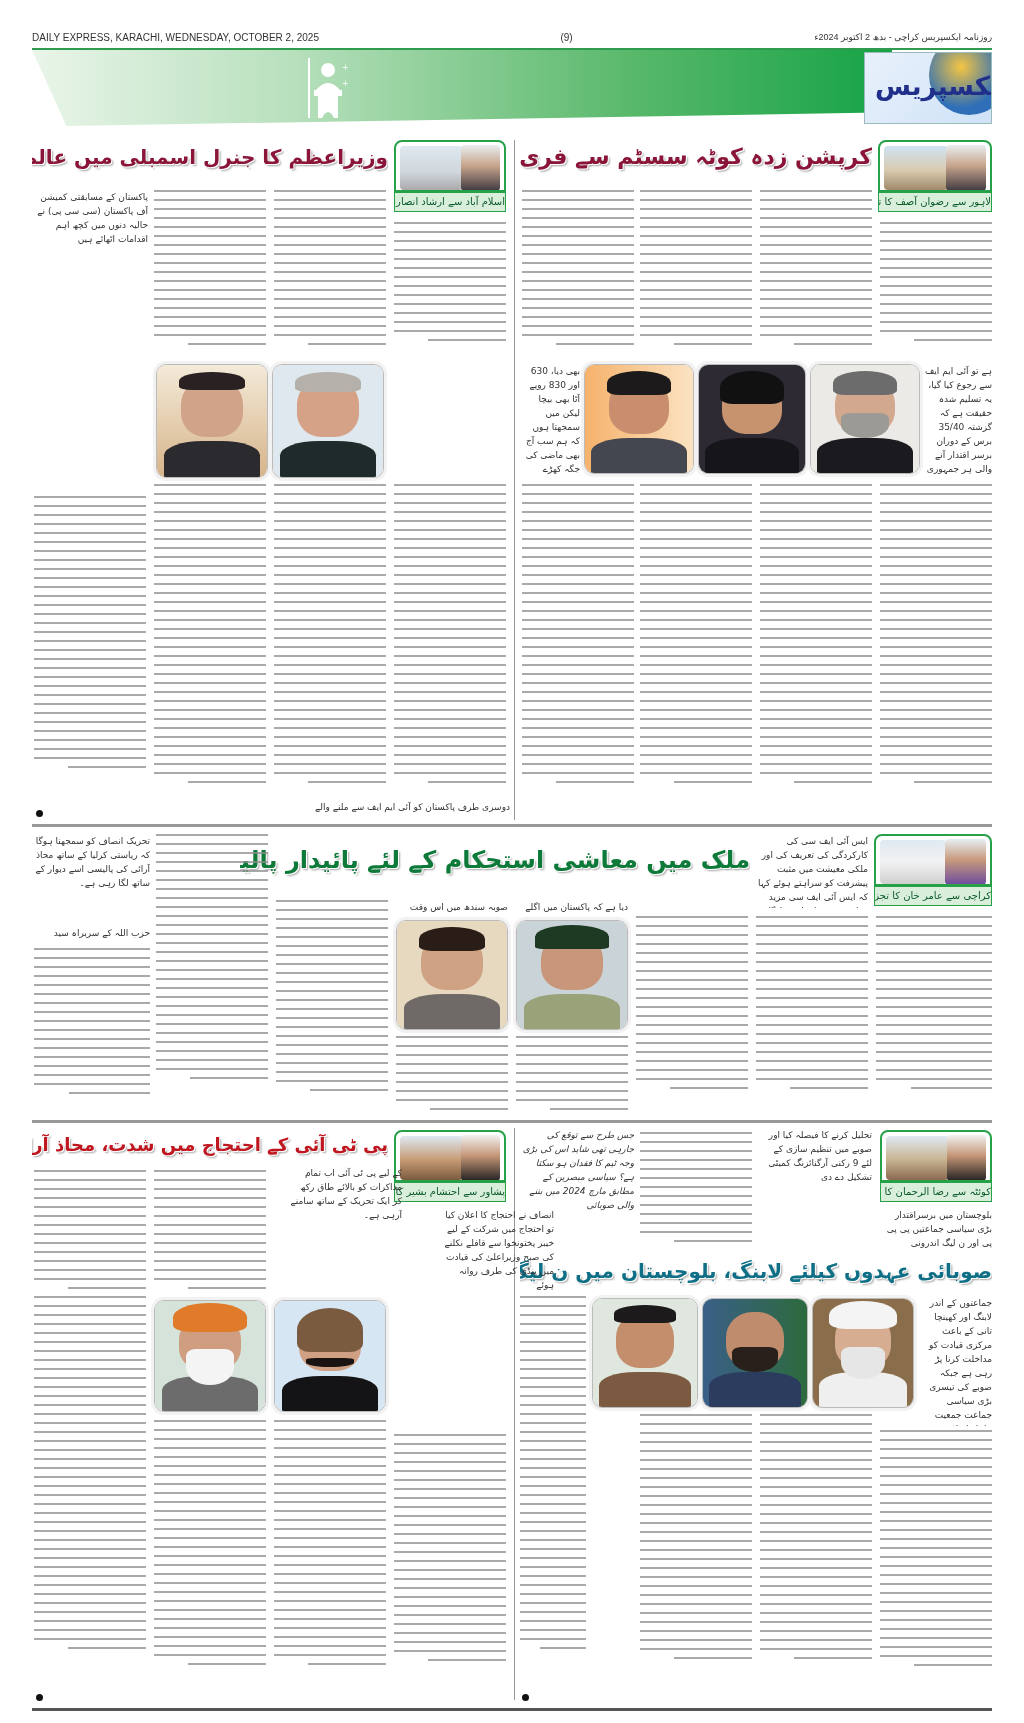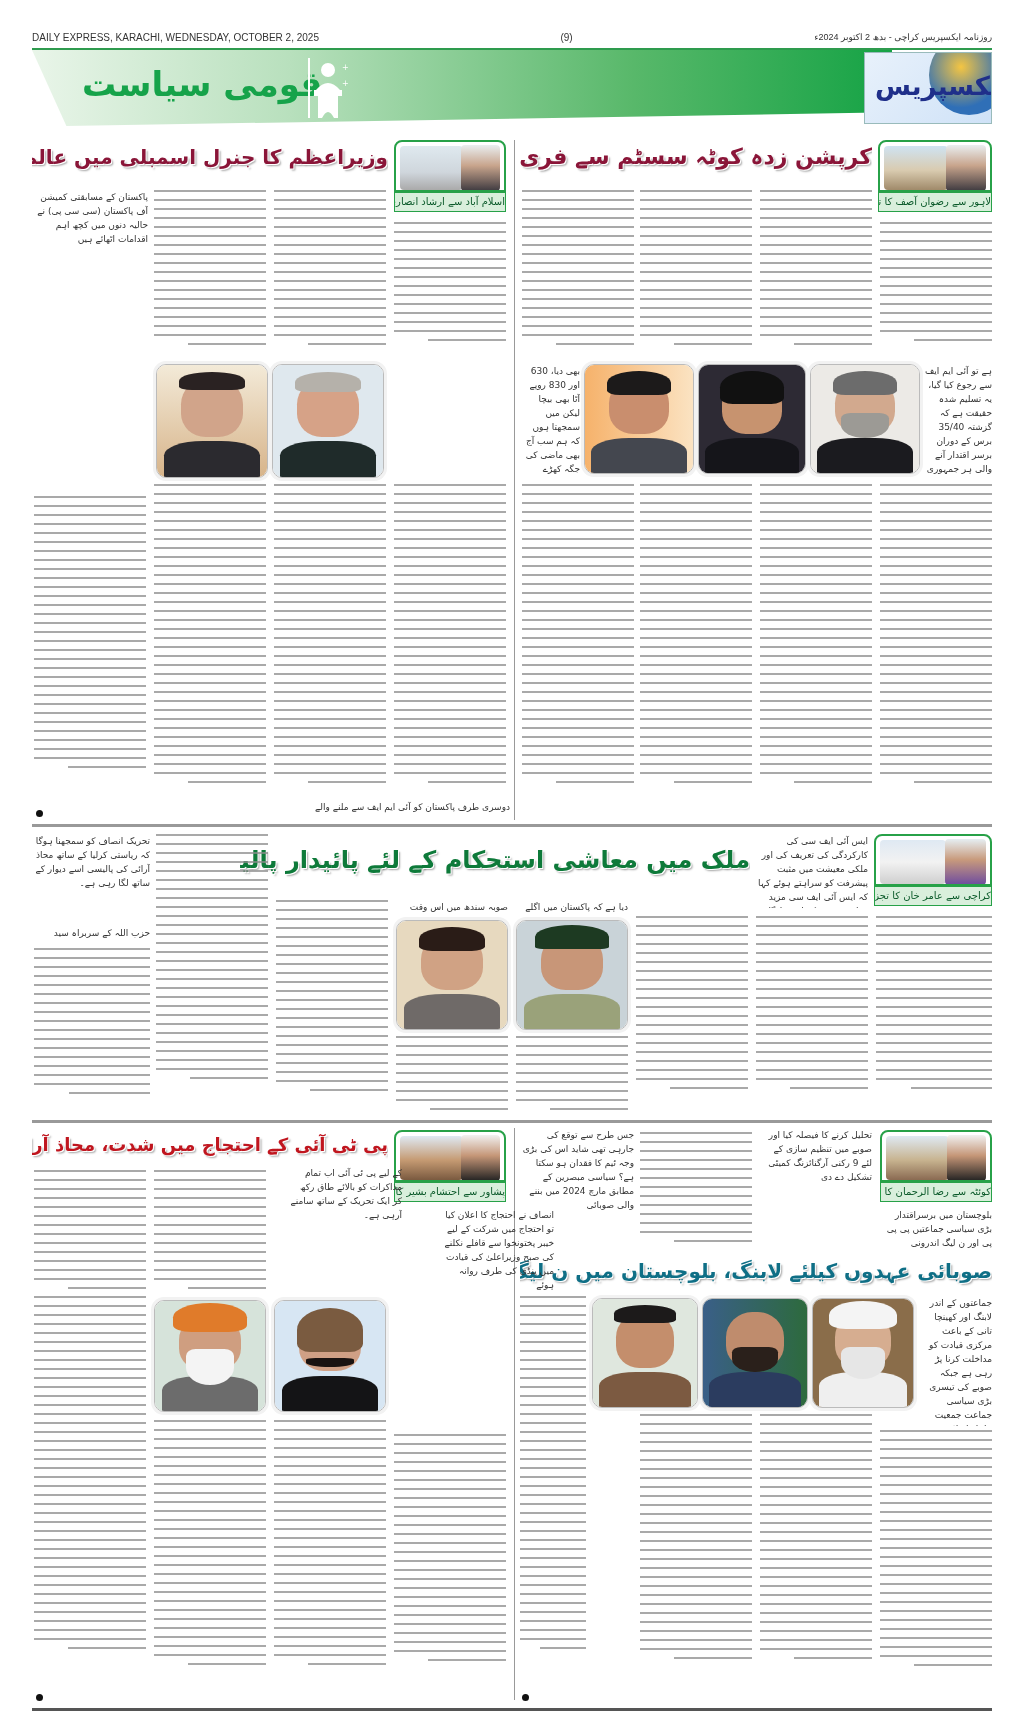--- a/index.html
+++ b/index.html
@@ -59,21 +59,20 @@
 
 <div class="topstrip">
   <span>DAILY EXPRESS, KARACHI, WEDNESDAY, OCTOBER 2, 2025</span>
   <span>(9)</span>
   <span class="urdu">روزنامہ ایکسپریس کراچی - بدھ 2 اکتوبر 2024ء</span>
   <div class="rule"></div>
 </div>
 
 <div class="banner">
   <div class="band"></div>
-  <div class="title">قومی سیاست</div>
   <svg class="podium" viewBox="0 0 40 64">
     <rect x="0" y="2" width="2" height="60" fill="#fff"></rect>
     <circle cx="20" cy="14" r="7" fill="#fff"></circle>
     <path d="M8 34 Q20 20 32 34 Z" fill="#fff"></path>
     <rect x="6" y="34" width="28" height="6" fill="#fff"></rect>
     <path d="M10 40 H30 V62 H26 Q20 50 14 62 H10 Z" fill="#fff"></path>
     <text x="34" y="14" fill="#fff" font-size="8">+</text>
     <text x="34" y="30" fill="#fff" font-size="8">+</text>
   </svg>
   <div class="logo">
@@ -770,21 +769,21 @@
     <div class="ln"></div>
     <div class="ln"></div>
     <div class="ln"></div>
     <div class="ln"></div>
     <div class="ln"></div>
     <div class="ln"></div>
     <div class="ln"></div>
     <div class="ln"></div>
     <div class="ln s"></div>
 </div>
-<div class="snip" style="left:520px; top:1128px; width:114px; height:122px;">جس طرح سے توقع کی جارہی تھی شاید اس کی بڑی وجہ ٹیم کا فقدان ہو سکتا ہے؟ سیاسی مبصرین کے مطابق مارچ 2024 میں بننے والی صوبائی</div>
+<div class="snip" style="left:520px; top:1128px; width:114px; height:122px;font-style:italic;">جس طرح سے توقع کی جارہی تھی شاید اس کی بڑی وجہ ٹیم کا فقدان ہو سکتا ہے؟ سیاسی مبصرین کے مطابق مارچ 2024 میں بننے والی صوبائی</div>
 <div class="headline h-teal" style="left:520px; top:1254px; width:472px; font-size:20px; line-height:34px;">صوبائی عہدوں کیلئے لابنگ، بلوچستان میں ن لیگ اور پی پی اندرونی اختلافات کا شکار</div>
 
 <div class="snip" style="left:918px; top:1296px; width:74px; height:130px;">جماعتوں کے اندر لابنگ اور کھینچا تانی کے باعث مرکزی قیادت کو مداخلت کرنا پڑ رہی ہے جبکہ صوبے کی تیسری بڑی سیاسی جماعت جمعیت علماء اسلام ف نے یہ مرحلہ مکمل کرلیا ہے۔</div>
 <div class="photo" style="left:812px; top:1298px; width:102px; height:110px;">
   <div class="bg" style="background:#8a6d4a;"></div>
   <div class="body" style="background:#efefef;"></div>
   <div class="head" style="background:#d6ad90;"></div>
   <div class="turban" style="background:#f4f4f4;"></div>
   <div class="beard" style="background:#e6e6e6; height:30%;"></div>
 </div>

